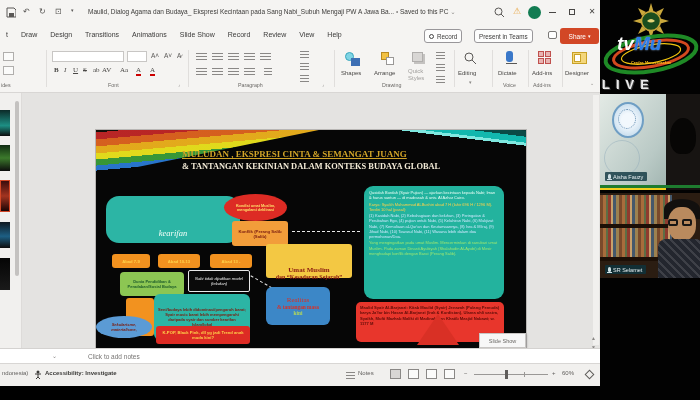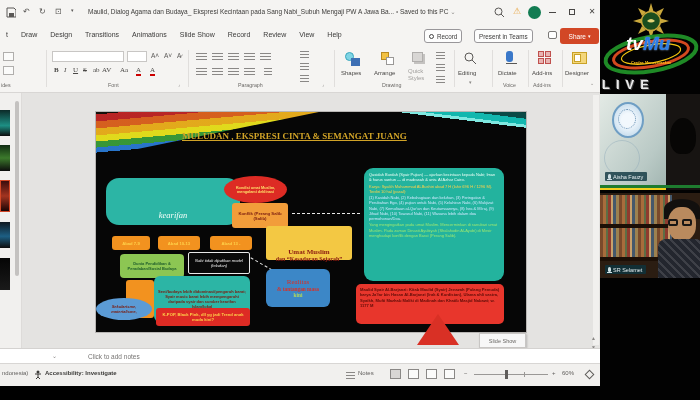--- a/index.html
+++ b/index.html
@@ -57,21 +57,21 @@
 
   
   #workspace { left:0; top:93px; width:600px; height:255px; background:#e4e3e1; }
   #thumbstrip { position:absolute; left:0; top:0; width:22px; height:255px; background:#f1f0ee; border-right:1px solid #dddbd9; }
   .thumb { position:absolute; left:0; width:10px; background:#101010; }
   #thumb-scroll { position:absolute; left:15px; top:8px; width:4px; height:175px; background:#c4c2c0; border-radius:2px; }
   #canv-scroll { position:absolute; left:593px; top:2px; width:6px; height:250px; background:#f1f0ee; }
   .scr-ar { position:absolute; left:591px; font-size:5px; color:#8a8886; }
 
   
-  #slide { left:96px; top:112px; width:430px; height:220px; background:#060606; overflow:hidden;
+  #slide { left:96px; top:130px; width:430px; height:220px; background:#060606; overflow:hidden;
     outline:1px solid #b8b6b4; }
   #rainbow { position:absolute; left:-30px; top:-14px; width:300px; height:52px; transform:rotate(-5deg);
     background:linear-gradient(#15100a 0 6px,#c22727 6px 13px,#e06420 13px 20px,#eeb21d 20px 27px,#ece51d 27px 33px,#3a9e3a 33px 39px,#2a7ad4 39px 44px,transparent 44px);
     clip-path:polygon(0 0,100% 0,100% 34%,0 100%); opacity:.95; }
   #tealstreak { position:absolute; left:295px; top:-8px; width:160px; height:26px; transform:rotate(7deg);
     background:linear-gradient(#0a4a46 0 8px,#12b7ae 8px 14px,#7fe8e0 14px 17px,transparent 17px);
     clip-path:polygon(0 40%,100% 0,100% 100%,10% 100%); }
   .sl-title { position:absolute; left:86px; font-family:"Liberation Serif", serif; font-weight:bold; white-space:nowrap; }
   #sl-t1 { top:19px; font-size:9px; color:#d1a327; text-decoration:underline; text-decoration-thickness:0.5px; }
   #sl-t2 { top:32px; font-size:8.4px; color:#f2ead6; }
@@ -132,21 +132,21 @@
   #zoomtick { position:absolute; left:524px; top:8px; width:1px; height:5px; background:#9a9896; }
   #fit-ic { position:absolute; left:586px; top:7px; width:7px; height:7px; border:1px solid #5f5d5b; transform:rotate(45deg); }
 
   #bottomblack { left:0; top:386px; width:700px; height:14px; background:#000; }
 
   
   #stream { left:600px; top:0; width:100px; height:400px; background:#020202; }
   #live { position:absolute; left:2px; top:77px; width:100px; font-size:13px; font-weight:bold; color:#ececec;
     letter-spacing:6px; text-shadow:1px 1px 0 #333, -1px -1px 0 #555; }
   #tagline { position:absolute; left:31px; top:61px; font-size:3.8px; color:#ffc21a; font-weight:bold; white-space:nowrap; }
-  #tvmu-text { position:absolute; left:26px; top:33px; font-size:19px; font-weight:bold; font-style:italic; white-space:nowrap; }
+  #tvmu-text { position:absolute; left:17px; top:33px; font-size:19px; font-weight:bold; font-style:italic; white-space:nowrap; }
   #tvmu-text .tv { color:#fff; } #tvmu-text .mu { color:#2b7de9; text-shadow:0 0 2px #9cc4f5; }
 
   .tile { position:absolute; left:0; width:100px; overflow:hidden; background:#111; }
   #tile1 { top:94px; height:96px; }
   #t1-bg { position:absolute; left:0; top:0; width:68px; height:96px; background:linear-gradient(125deg,#e3eae5,#b9c9c5 70%,#9fb3ae); }
   #t1-person { position:absolute; left:66px; top:0; width:34px; height:96px; background:#171412; }
   #t1-head { position:absolute; left:70px; top:24px; width:26px; height:36px; background:#070605; border-radius:50% 50% 40% 40%; }
   #emblem { position:absolute; left:12px; top:8px; width:32px; height:36px; border-radius:50%;
     border:2px solid #6f9ec4; background:radial-gradient(circle,#f2f8fd 30%,#cfe2f0 70%); }
   #emblem-in { position:absolute; left:4px; top:5px; width:18px; height:20px; border:1px dotted #5b86ad; border-radius:50%; }
@@ -345,20 +345,21 @@
       </div>
       <div id="canv-scroll"></div>
       <span class="scr-ar" style="top:242px">▲</span>
       <span class="scr-ar" style="top:251px">▼</span>
     </div>
 
     <div id="slide" class="abs">
       <div id="rainbow"></div>
       <div id="tealstreak"></div>
       <div class="sl-title" id="sl-t1">MULUDAN , EKSPRESI CINTA &amp; SEMANGAT JUANG</div>
+      <div class="sl-title" id="sl-t2">&amp; TANTANGAN KEKINIAN DALAM KONTEKS BUDAYA GLOBAL</div>
 
 
       <div class="shape" id="biggreen">
         <p style="color:#eafff6">Qasidah Burdah (Syair Pujian) — ajarkan kecintaan kepada Nabi; Iman &amp; harus santun — di madrasah &amp; univ. Al Azhar Cairo.</p>
         <p style="color:#ffd24a">Karya: Syaikh Muhammad Al-Bushiri abad 7 H (lahir 696 H / 1296 M). Terdiri 10 hal (pasal):</p>
         <p style="color:#cfe9ff">(1) Kasidah Nabi, (2) Kebahagiaan dan keluhan, (3) Peringatan &amp; Perubahan Ego, (4) pujian untuk Nabi, (5) Kelahiran Nabi, (6) Mukjizat Nabi, (7) Kemuliaan al-Qur'an dan Keutamaannya, (8) Isra &amp; Mi'raj, (9) Jihad Nabi, (10) Tawasul Nabi, (11) Wasana lebih dalam doa permohonan/Doa.</p>
         <p style="color:#9fe870">Yang mengingatkan pada umat Muslim. Mencerminkan di sanubari umat Muslim. Pada zaman Dinasti Ayubiyah (Shalahudin Al-Ayubi) di Mesir menghadapi konflik dengan Barat (Perang Salib).</p>
       </div>
 
       <svg id="kear-curve" width="134" height="47">

